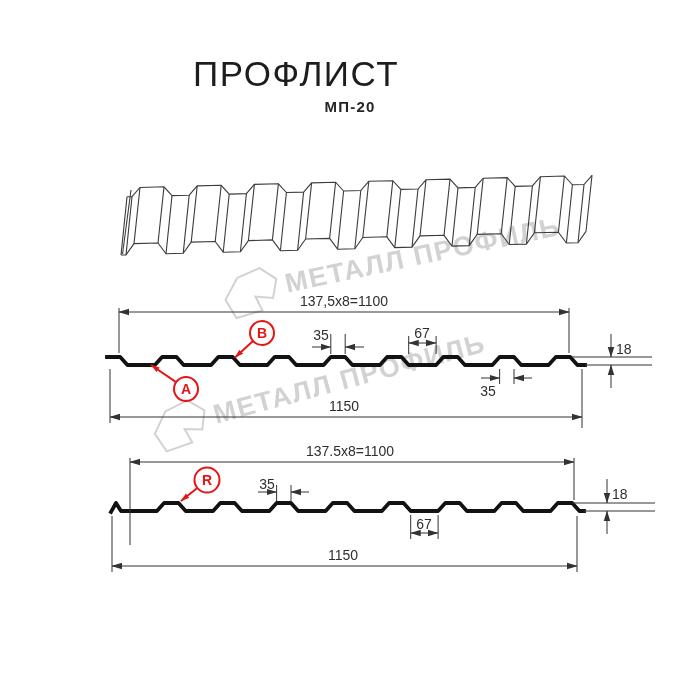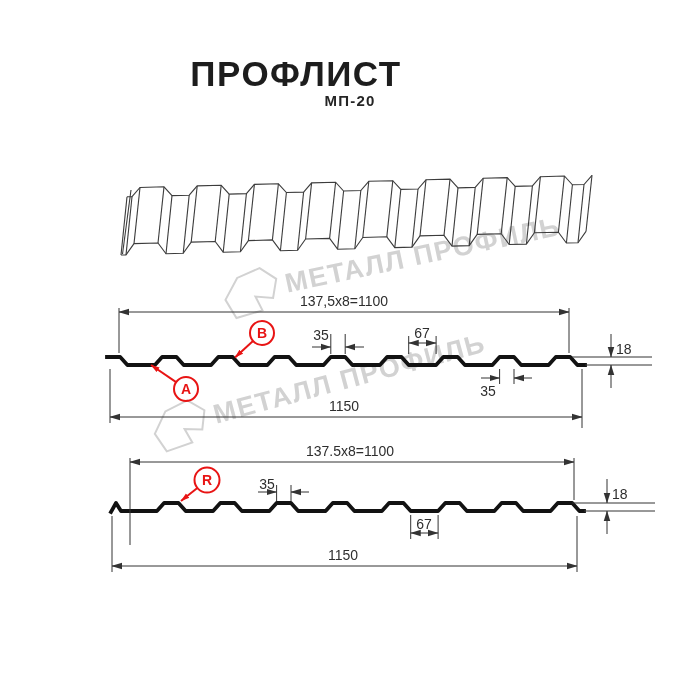--- a/index.html
+++ b/index.html
@@ -1,20 +1,20 @@
 <!DOCTYPE html>
 <html><head>
 <meta charset="utf-8">
 <style>
   html,body{margin:0;padding:0;background:#fff;}
   .canvas{position:relative;width:700px;height:700px;background:#fff;overflow:hidden;
           font-family:"Liberation Sans",sans-serif;}
   .title{position:absolute;top:54px;left:0;width:592px;text-align:center;
-         font-size:35px;font-weight:700;letter-spacing:1.5px;color:#1d1d1d;}
-  .subtitle{position:absolute;top:92px;left:0;width:700px;text-align:center;
+         font-size:35px;font-weight:400;letter-spacing:1.5px;color:#1d1d1d;}
+  .subtitle{position:absolute;top:98px;left:0;width:700px;text-align:center;
             font-size:15px;font-weight:700;letter-spacing:1.2px;color:#252525;}
   .footer{position:absolute;top:615px;left:0;width:700px;text-align:center;
           font-size:16px;font-weight:700;letter-spacing:0.4px;color:#333;}
   svg{position:absolute;left:0;top:0;}
   .dim{stroke:#333;stroke-width:1;fill:none;}
   .dimtxt{font-family:"Liberation Sans",sans-serif;font-size:14px;fill:#2e2e2e;}
   .profile{stroke:#121212;stroke-width:3.8;fill:none;stroke-linejoin:round;stroke-linecap:square;}
   .red{stroke:#e81414;fill:none;stroke-width:2;}
   .redtxt{font-family:"Liberation Sans",sans-serif;font-size:14px;font-weight:700;fill:#e81414;}
   .wm{fill:none;stroke:#d2d2d2;stroke-width:2;}

